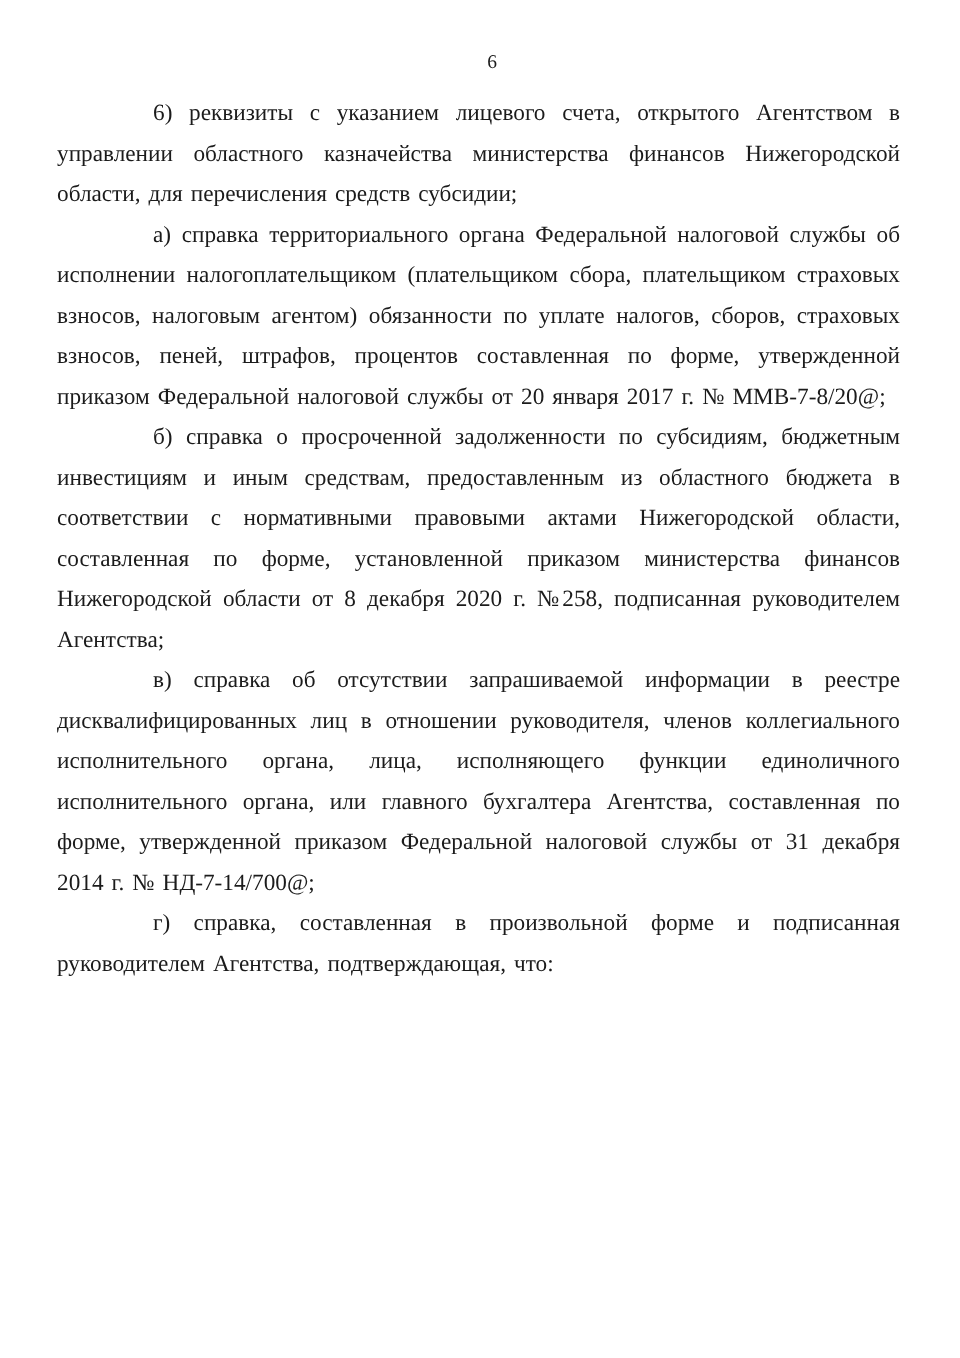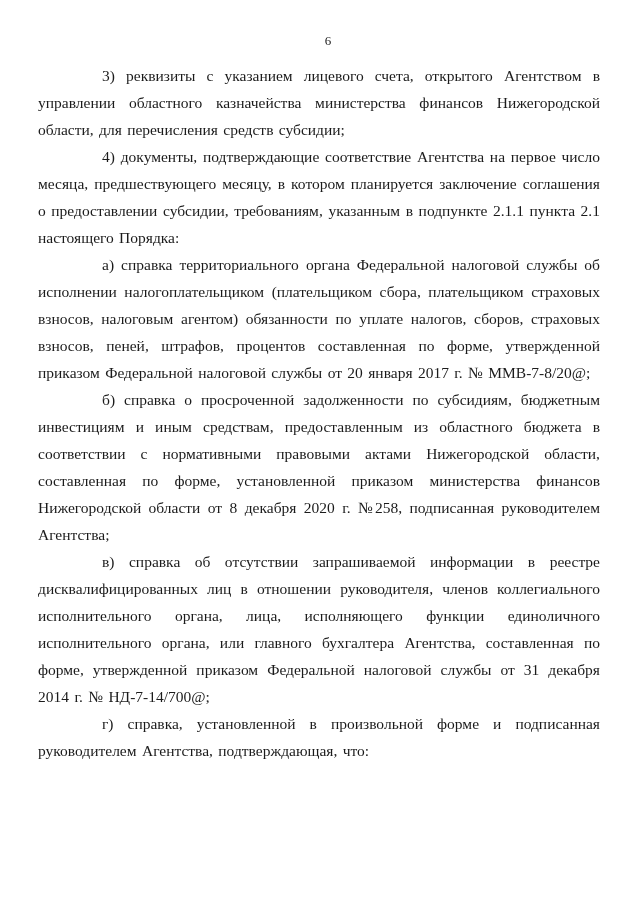--- a/index.html
+++ b/index.html
@@ -36,20 +36,19 @@
     word-spacing: 1.5px;
   }
 </style>
 </head>
 <body>
 
 <div class="page">
   <div class="page-number">6</div>
 
   <div class="doc-body">
-    <p class="para">3) реквизиты с указанием лицевого счета, открытого Агентством в управлении областного казначейства министерства финансов Нижегородской области, для перечисления средств субсидии;</p>
-    <p class="para">4) документы, подтверждающие соответствие Агентства на первое число месяца, предшествующего месяцу, в котором планируется заключение соглашения о предоставлении субсидии, требованиям, указанным в подпункте 2.1.1 пункта 2.1 настоящего Порядка:</p>
+    <p class="para">6) реквизиты с указанием лицевого счета, открытого Агентством в управлении областного казначейства министерства финансов Нижегородской области, для перечисления средств субсидии;</p>
     <p class="para">а) справка территориального органа Федеральной налоговой службы об исполнении налогоплательщиком (плательщиком сбора, плательщиком страховых взносов, налоговым агентом) обязанности по уплате налогов, сборов, страховых взносов, пеней, штрафов, процентов составленная по форме, утвержденной приказом Федеральной налоговой службы от 20 января 2017 г. № ММВ-7-8/20@;</p>
     <p class="para">б) справка о просроченной задолженности по субсидиям, бюджетным инвестициям и иным средствам, предоставленным из областного бюджета в соответствии с нормативными правовыми актами Нижегородской области, составленная по форме, установленной приказом министерства финансов Нижегородской области от 8 декабря 2020 г. №258, подписанная руководителем Агентства;</p>
     <p class="para">в) справка об отсутствии запрашиваемой информации в реестре дисквалифицированных лиц в отношении руководителя, членов коллегиального исполнительного органа, лица, исполняющего функции единоличного исполнительного органа, или главного бухгалтера Агентства, составленная по форме, утвержденной приказом Федеральной налоговой службы от 31 декабря 2014 г. № НД-7-14/700@;</p>
-    <p class="para">г) справка, установленной в произвольной форме и подписанная руководителем Агентства, подтверждающая, что:</p>
+    <p class="para">г) справка, составленная в произвольной форме и подписанная руководителем Агентства, подтверждающая, что:</p>
   </div>
 </div>
 
 </body></html>

